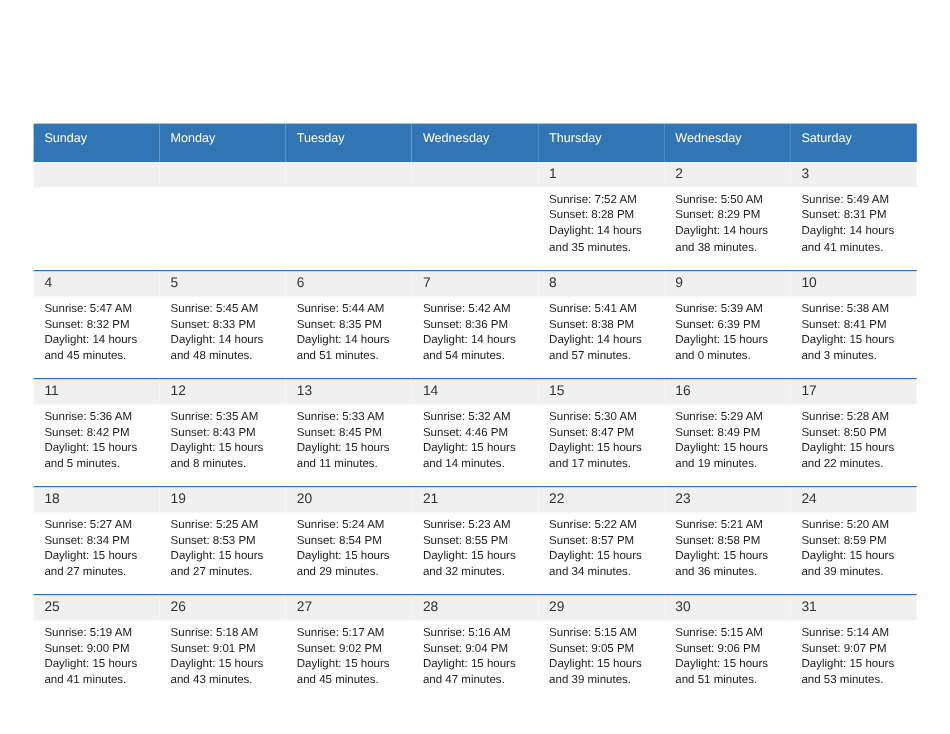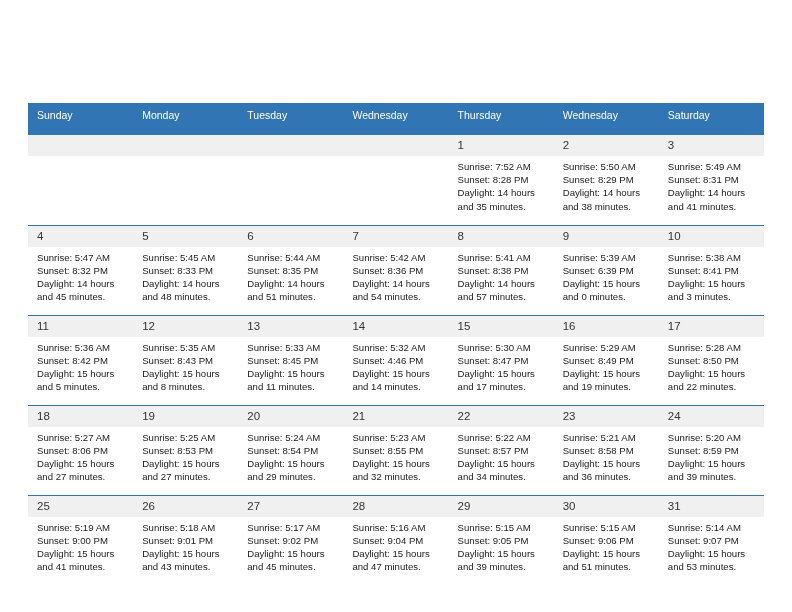--- a/index.html
+++ b/index.html
@@ -309,21 +309,21 @@
               <div>Daylight: 15 hours</div>
               <div>and 22 minutes.</div>
             </div>
           </td>
         </tr>
         <tr class="week-row">
           <td class="">
             <div class="daynum">18</div>
             <div class="detail">
               <div>Sunrise: 5:27 AM</div>
-              <div>Sunset: 8:06 PM</div>
+              <div>Sunset: 8:34 PM</div>
               <div>Daylight: 15 hours</div>
               <div>and 27 minutes.</div>
             </div>
           </td>
           <td class="">
             <div class="daynum">19</div>
             <div class="detail">
               <div>Sunrise: 5:25 AM</div>
               <div>Sunset: 8:53 PM</div>
               <div>Daylight: 15 hours</div>

